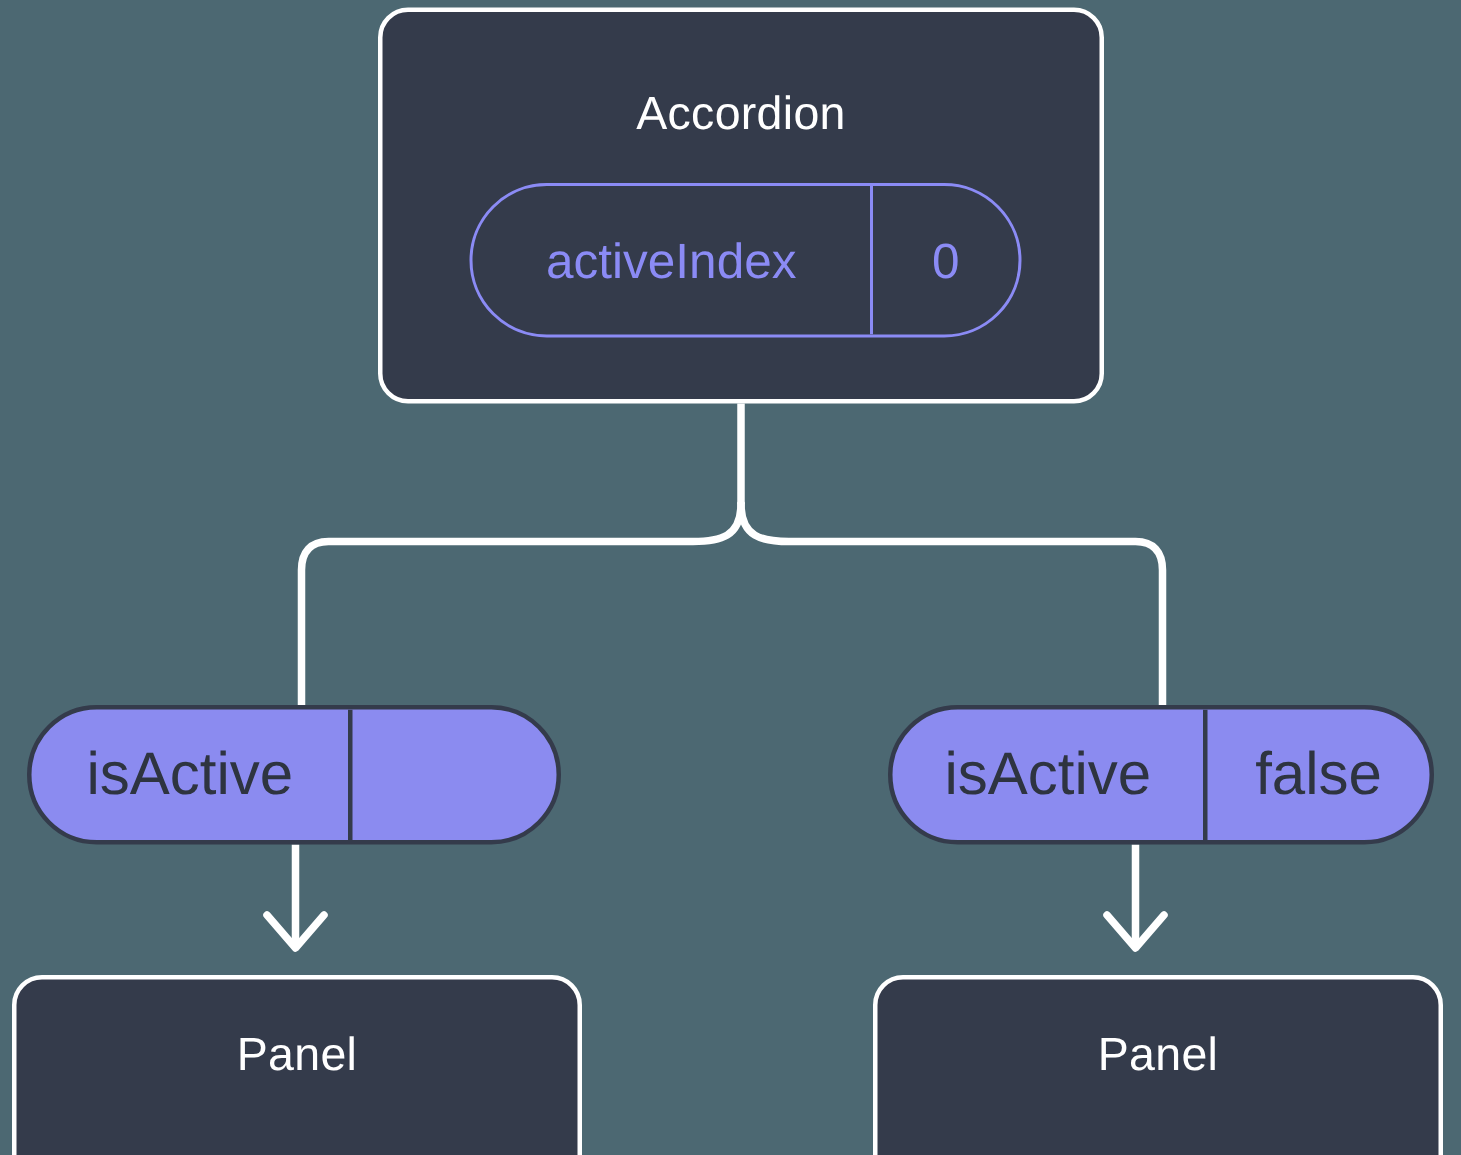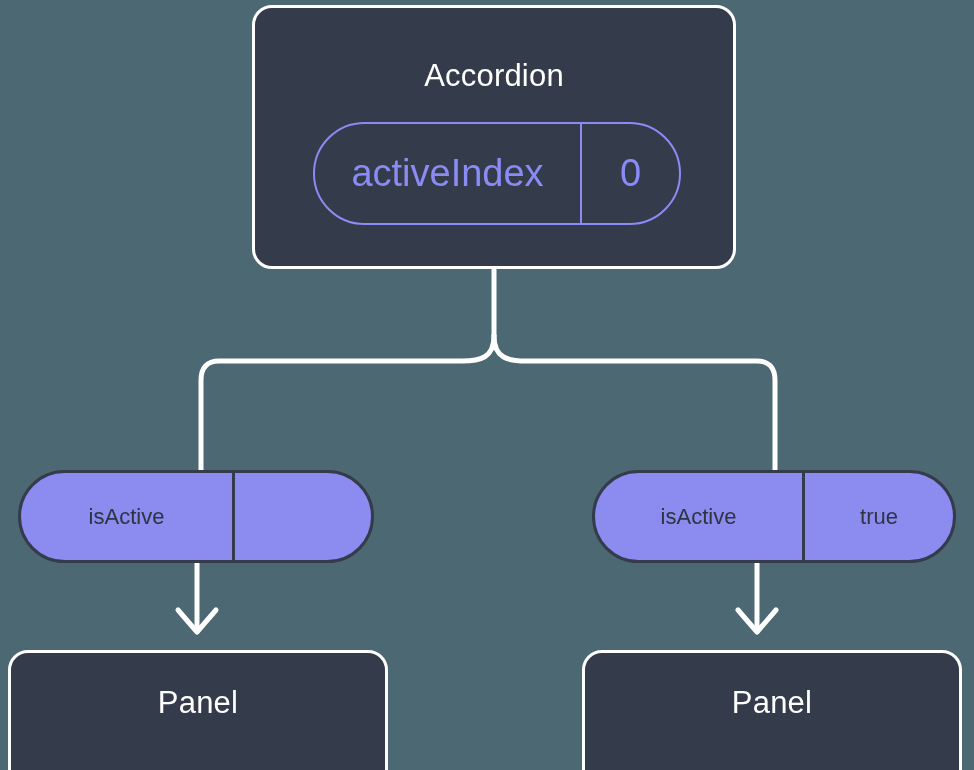--- a/index.html
+++ b/index.html
@@ -67,21 +67,21 @@
     border: 2px solid #8b8bf5;
     border-radius: 999px;
     overflow: hidden;
   }
   .prop-pill-outline .pp-key,
   .prop-pill-outline .pp-val {
     display: flex;
     align-items: center;
     justify-content: center;
     color: #8b8bf5;
-    font-size: 38px;
+    font-size: 33px;
     white-space: nowrap;
   }
   .prop-pill-outline .pp-key {
     width: 265px;
     border-right: 2px solid #8b8bf5;
   }
   .prop-pill-outline .pp-val { flex: 1; }
 
   #accordion-prop {
     left: 58px;
@@ -100,21 +100,21 @@
     border: 3px solid #343b4b;
     border-radius: 999px;
     overflow: hidden;
   }
   .prop-pill-filled .pp-key,
   .prop-pill-filled .pp-val {
     display: flex;
     align-items: center;
     justify-content: center;
     color: #2e3440;
-    font-size: 22px;
+    font-size: 40px;
     white-space: nowrap;
     text-align: center;
   }
   .prop-pill-filled .pp-key {
     border-right: 3px solid #343b4b;
   }
   .prop-pill-filled .pp-val { flex: 1; }
 
   #pill-left {
     left: 18px;
@@ -179,21 +179,21 @@
       <div class="pp-val">0</div>
     </div>
   </div>
 
   <div class="prop-pill-filled" id="pill-left">
     <div class="pp-key">isActive</div>
   </div>
 
   <div class="prop-pill-filled" id="pill-right">
     <div class="pp-key">isActive</div>
-    <div class="pp-val">true</div>
+    <div class="pp-val">false</div>
   </div>
 
   <div class="node-box" id="panel-left">
     <div class="node-title">Panel</div>
   </div>
 
   <div class="node-box" id="panel-right">
     <div class="node-title">Panel</div>
   </div>
 

